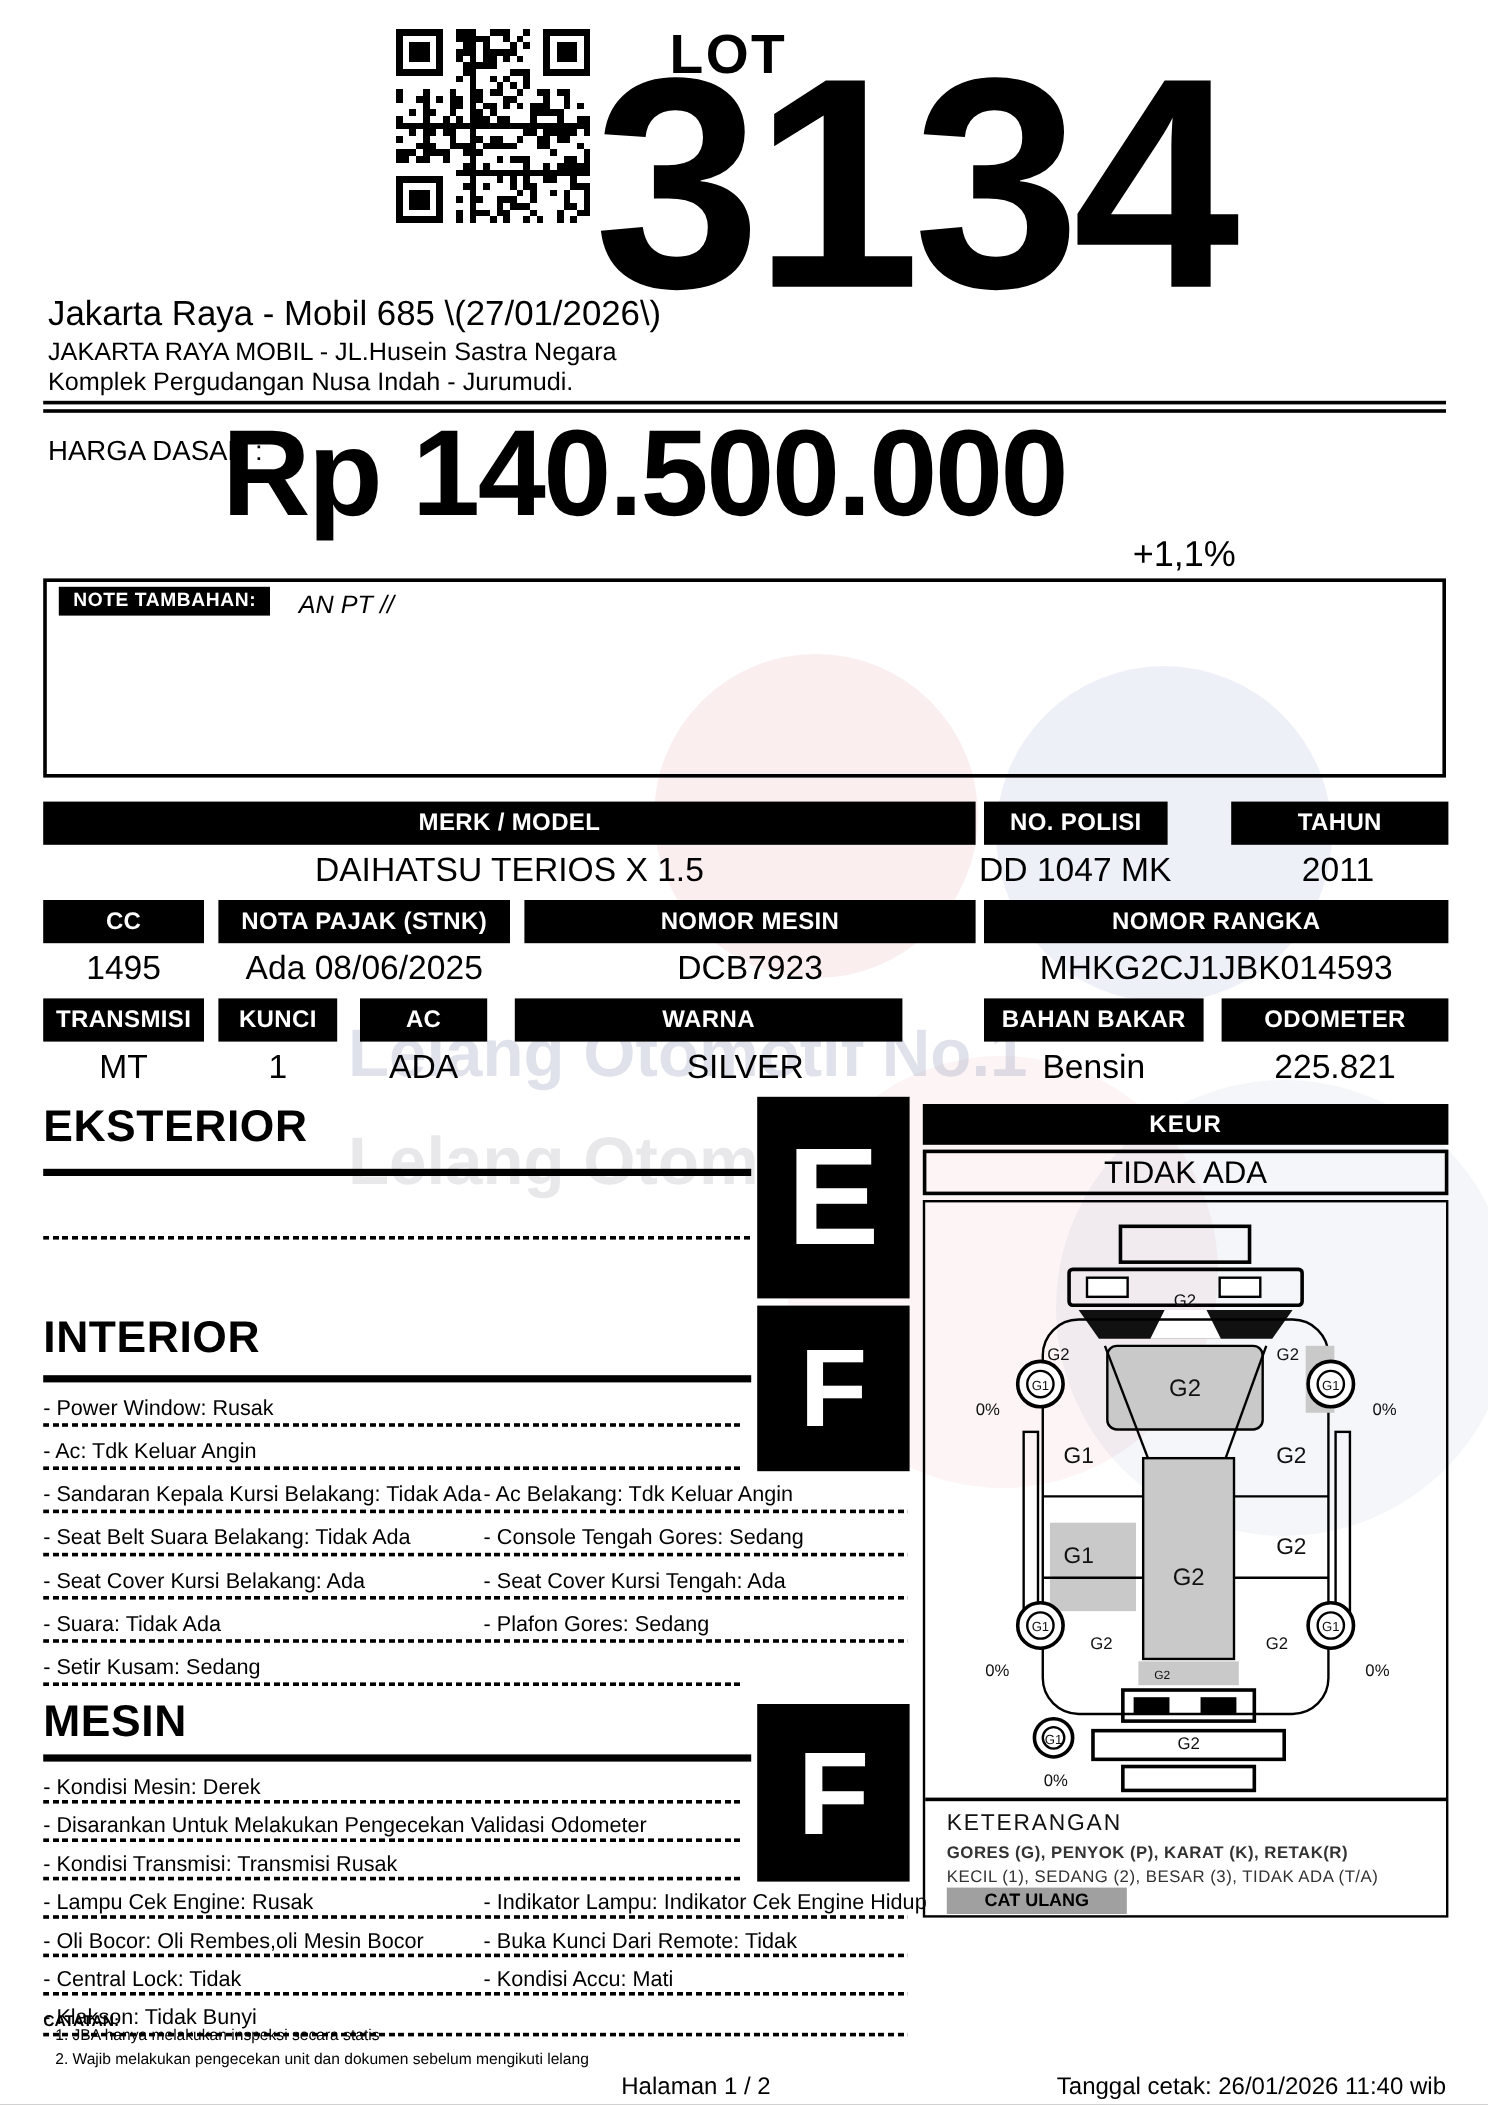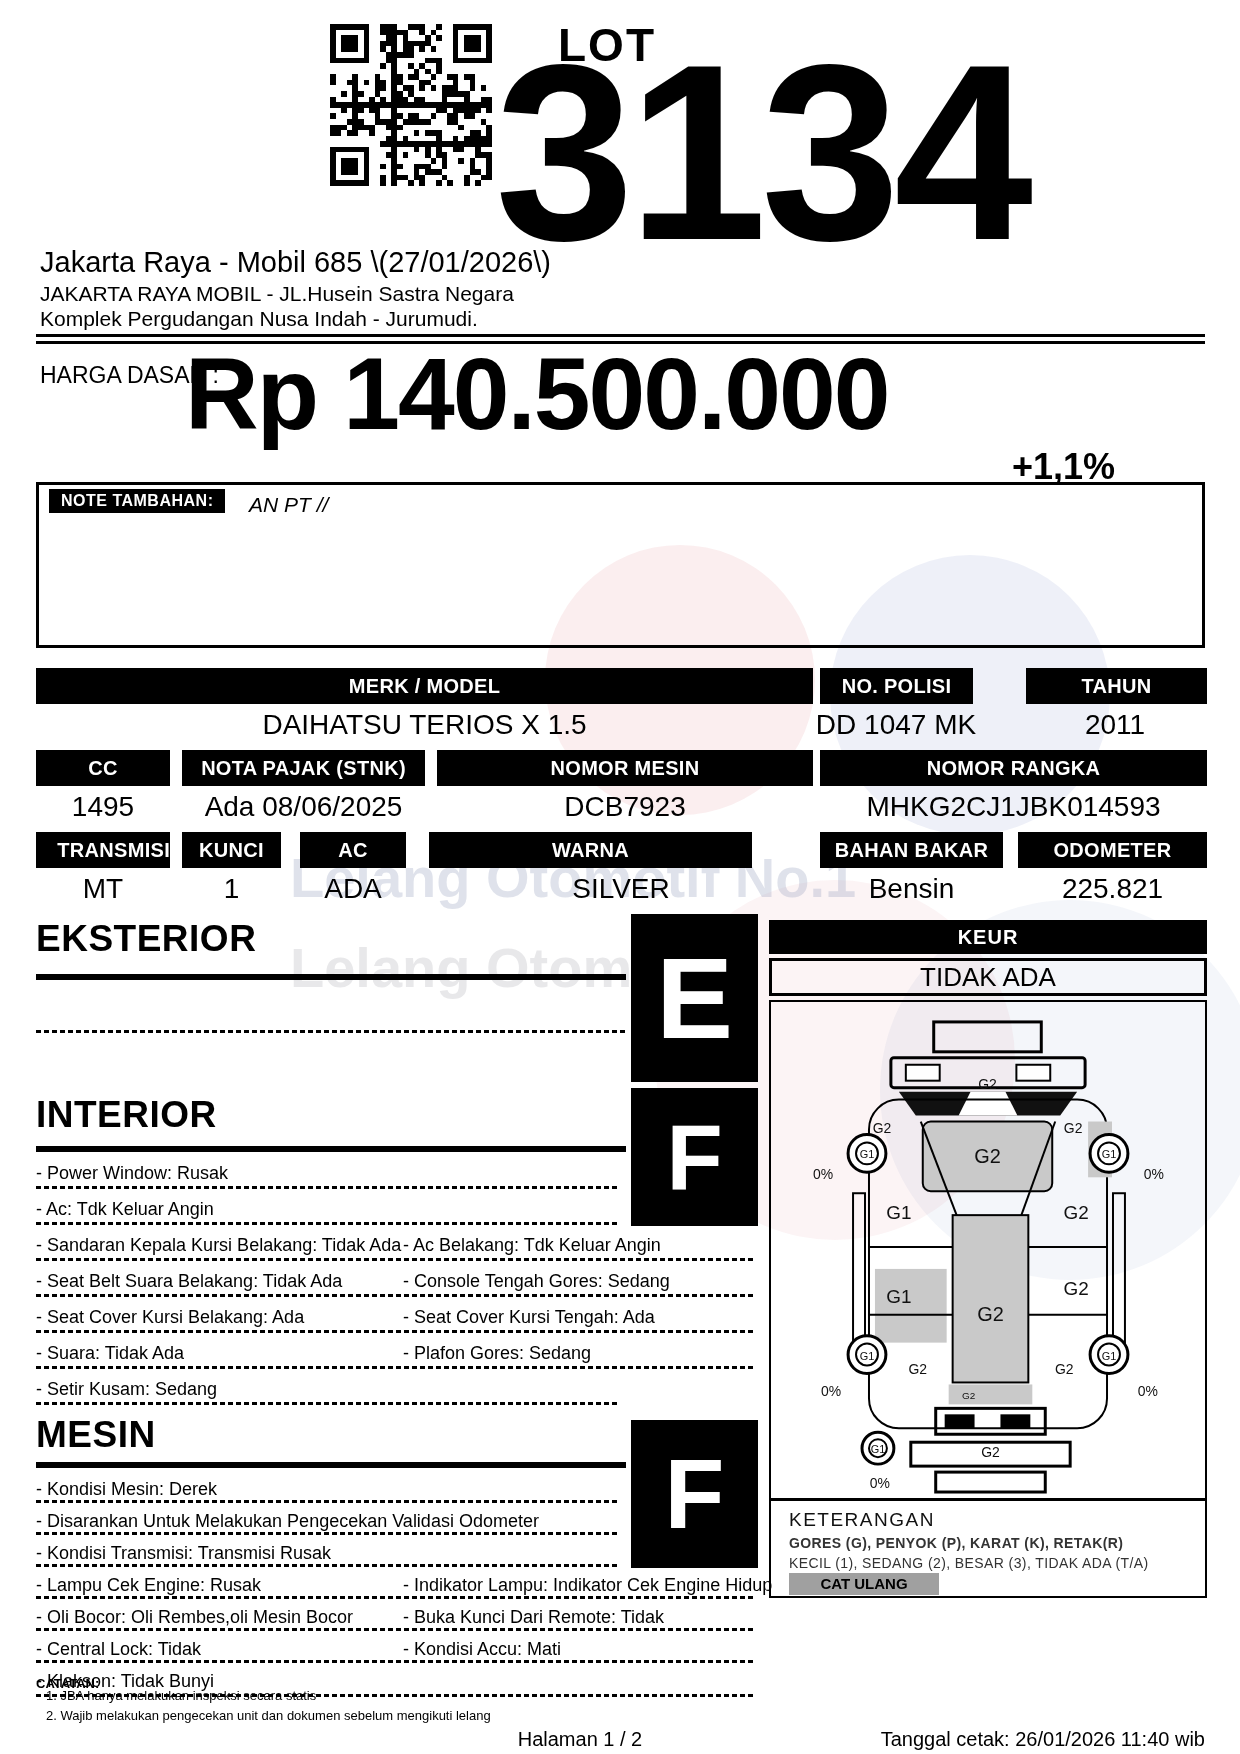--- a/index.html
+++ b/index.html
@@ -13,21 +13,21 @@
   #lot-label{position:absolute;left:558px;top:18px;font-size:46px;font-weight:700;letter-spacing:2px;}
   #lot-number{position:absolute;left:495px;top:28px;font-size:250px;font-weight:700;line-height:1;letter-spacing:-6px;}
   #title-line1{position:absolute;left:40px;top:246px;font-size:29px;}
   #title-line2{position:absolute;left:40px;top:282px;font-size:21px;}
   #title-line3{position:absolute;left:40px;top:307px;font-size:21px;}
   .double-rule{position:absolute;left:36px;top:334px;width:1169px;height:4px;
                border-top:3px solid #000;border-bottom:3px solid #000;}
   
   #price-label{position:absolute;left:40px;top:362px;font-size:23px;}
   #price-amount{position:absolute;left:185px;top:338px;font-size:102px;font-weight:700;letter-spacing:-2px;line-height:1.1;}
-  #price-change{position:absolute;left:1012px;top:446px;font-size:36px;font-weight:700;}
+  #price-change{position:absolute;left:944px;top:446px;font-size:30px;font-weight:400;}
   
   #note-box{position:absolute;left:36px;top:482px;width:1163px;height:160px;border:3px solid #000;}
   #note-badge{position:absolute;left:10px;top:4px;background:#000000;color:#fff;font-weight:700;
               font-size:16px;padding:3px 12px;z-index:2;letter-spacing:0.5px;}
   #note-text{position:absolute;left:210px;top:8px;font-size:21px;font-style:italic;z-index:1;}
   
   .bar{position:absolute;height:36px;background:#000;color:#fff;font-weight:700;font-size:20px;
        text-align:center;line-height:36px;letter-spacing:0.3px;}
   .val{position:absolute;height:38px;font-size:28px;text-align:center;line-height:38px;white-space:nowrap;}
   
@@ -103,21 +103,21 @@
 
   <div class="bar" style="left:36px;top:750px;width:134px;">CC</div>
   <div class="bar" style="left:182px;top:750px;width:243px;">NOTA PAJAK (STNK)</div>
   <div class="bar" style="left:437px;top:750px;width:376px;">NOMOR MESIN</div>
   <div class="bar" style="left:820px;top:750px;width:387px;">NOMOR RANGKA</div>
   <div class="val" style="left:36px;top:788px;width:134px;">1495</div>
   <div class="val" style="left:182px;top:788px;width:243px;">Ada 08/06/2025</div>
   <div class="val" style="left:437px;top:788px;width:376px;">DCB7923</div>
   <div class="val" style="left:820px;top:788px;width:387px;">MHKG2CJ1JBK014593</div>
 
-  <div class="bar" style="left:36px;top:832px;width:134px;text-align:right;">TRANSMISI</div>
+  <div class="bar" style="left:36px;top:832px;width:134px;">TRANSMISI</div>
   <div class="bar" style="left:182px;top:832px;width:99px;">KUNCI</div>
   <div class="bar" style="left:300px;top:832px;width:106px;">AC</div>
   <div class="bar" style="left:429px;top:832px;width:323px;">WARNA</div>
   <div class="bar" style="left:820px;top:832px;width:183px;">BAHAN BAKAR</div>
   <div class="bar" style="left:1018px;top:832px;width:189px;">ODOMETER</div>
   <div class="val" style="left:36px;top:870px;width:134px;">MT</div>
   <div class="val" style="left:182px;top:870px;width:99px;">1</div>
   <div class="val" style="left:300px;top:870px;width:106px;">ADA</div>
   <div class="val" style="left:429px;top:870px;width:384px;">SILVER</div>
   <div class="val" style="left:820px;top:870px;width:183px;">Bensin</div>

